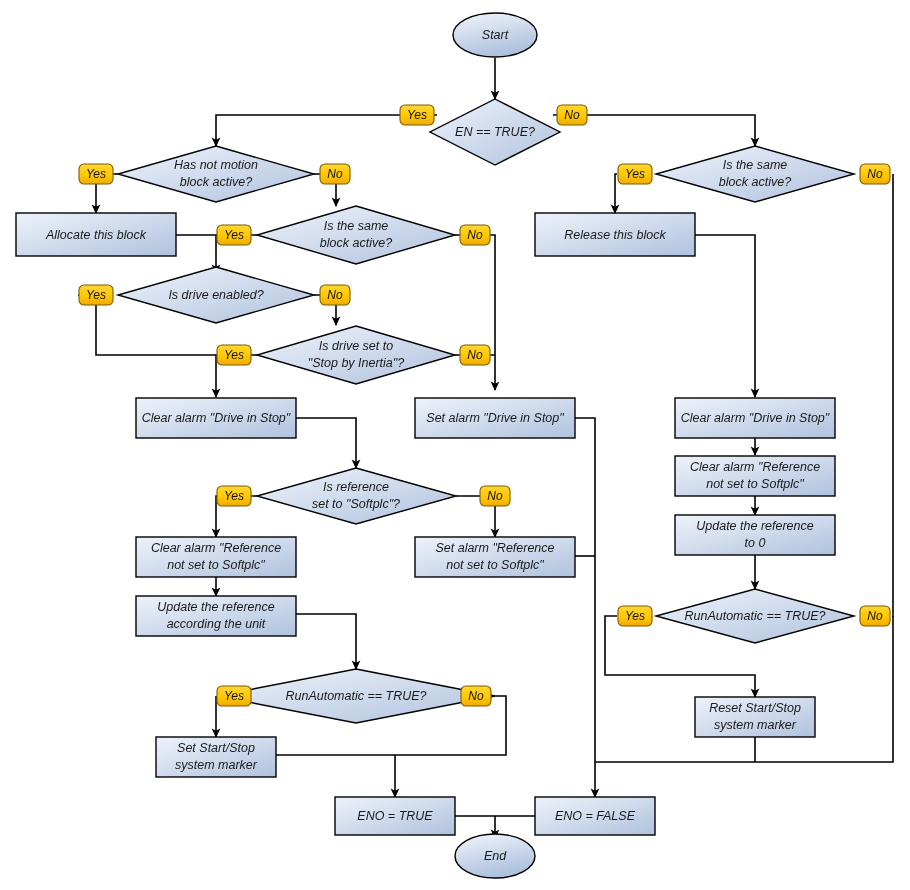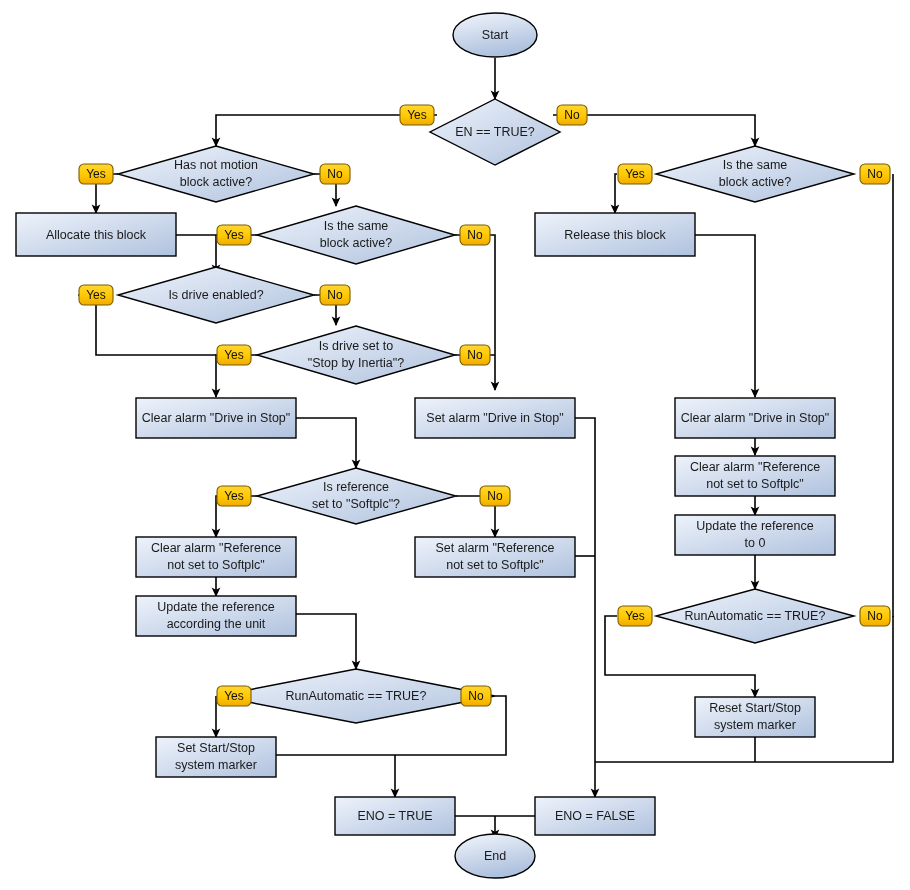--- a/index.html
+++ b/index.html
@@ -10,20 +10,21 @@
   body {
     width: 910px;
     height: 890px;
     font-family: "Liberation Sans", sans-serif;
     overflow: hidden;
   }
   #flow-root {
     position: relative;
     width: 910px;
     height: 890px;
+    font-style: italic;
   }
   svg.flow {
     display: block;
     width: 910px;
     height: 890px;
   }
   .node-text {
     font-family: "Liberation Sans", sans-serif;
     font-size: 12.5px;
     fill: #1a1a1a;

